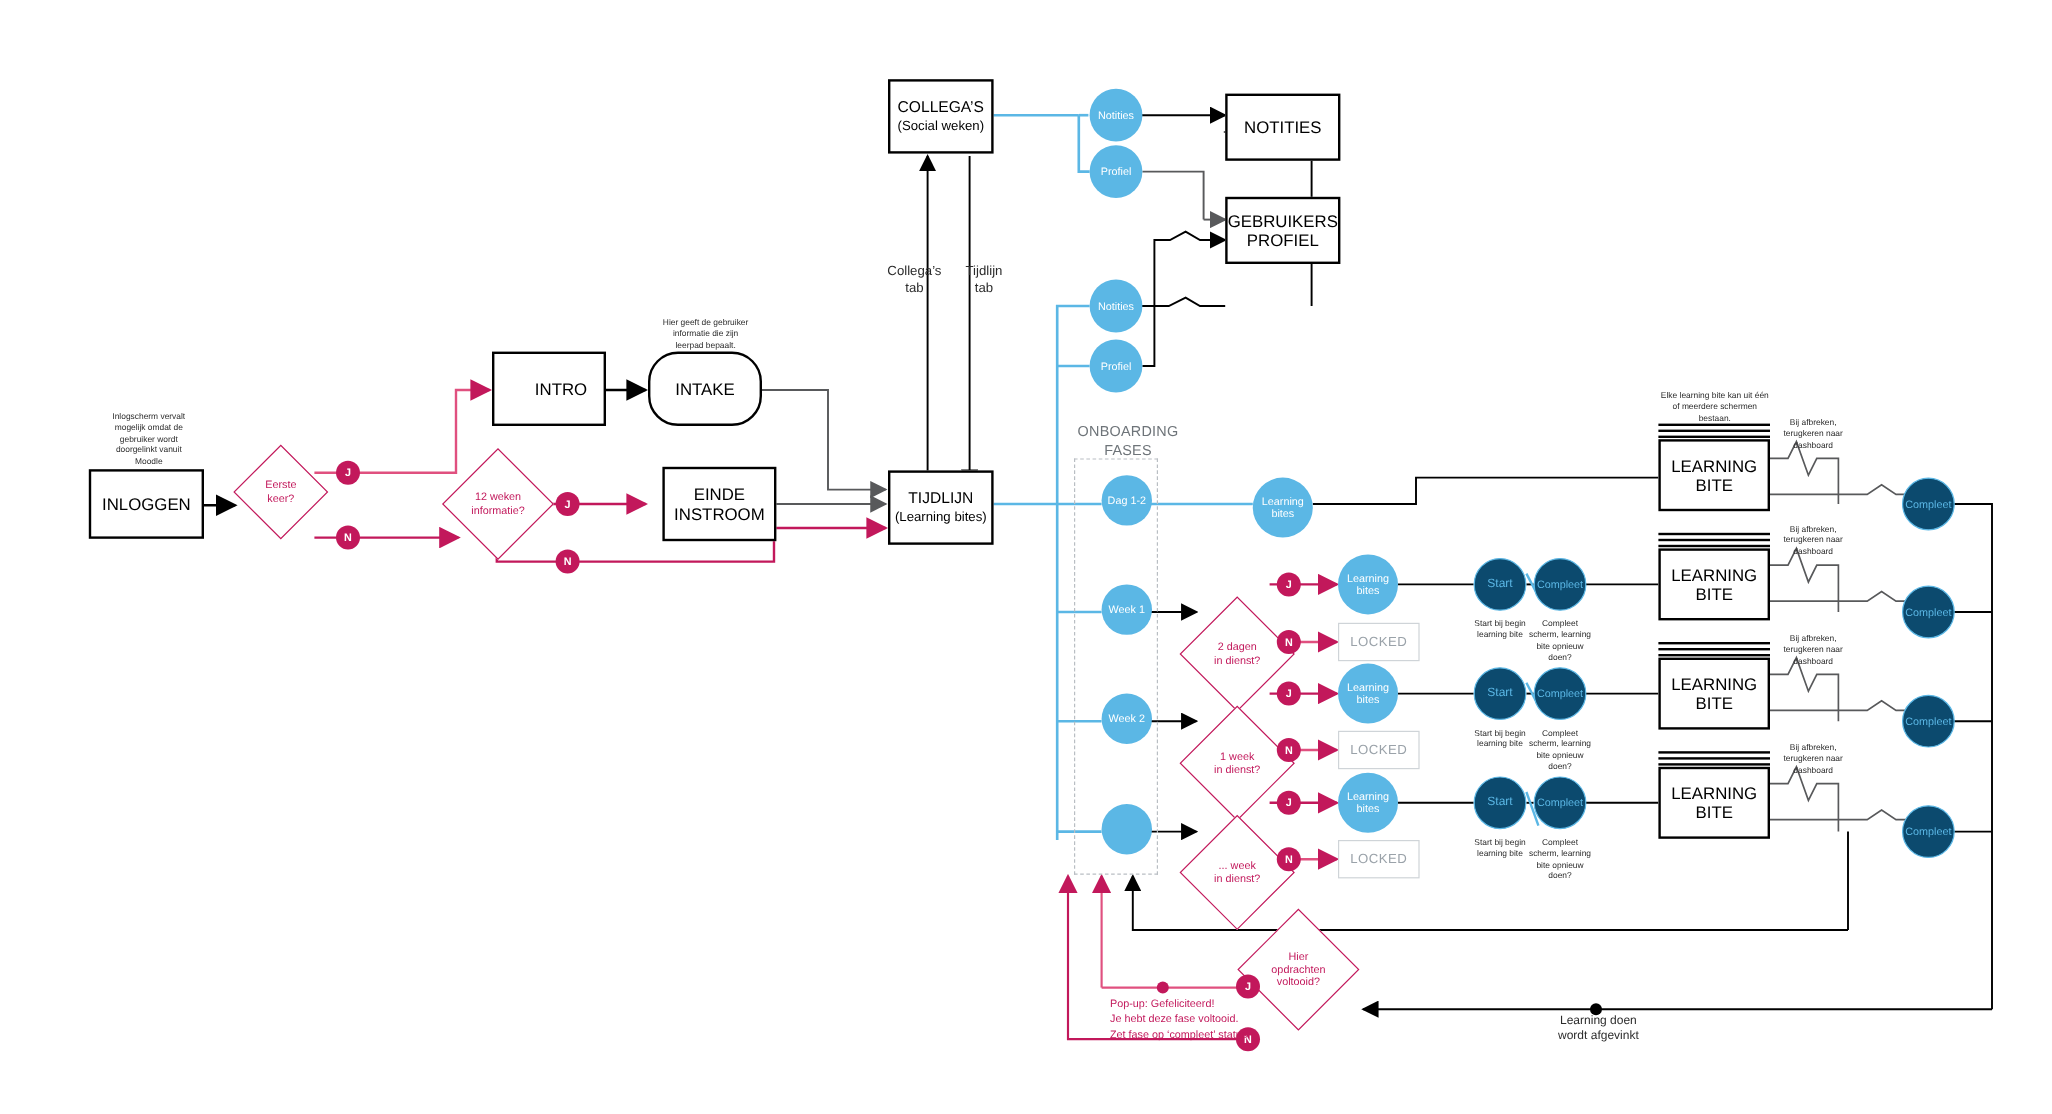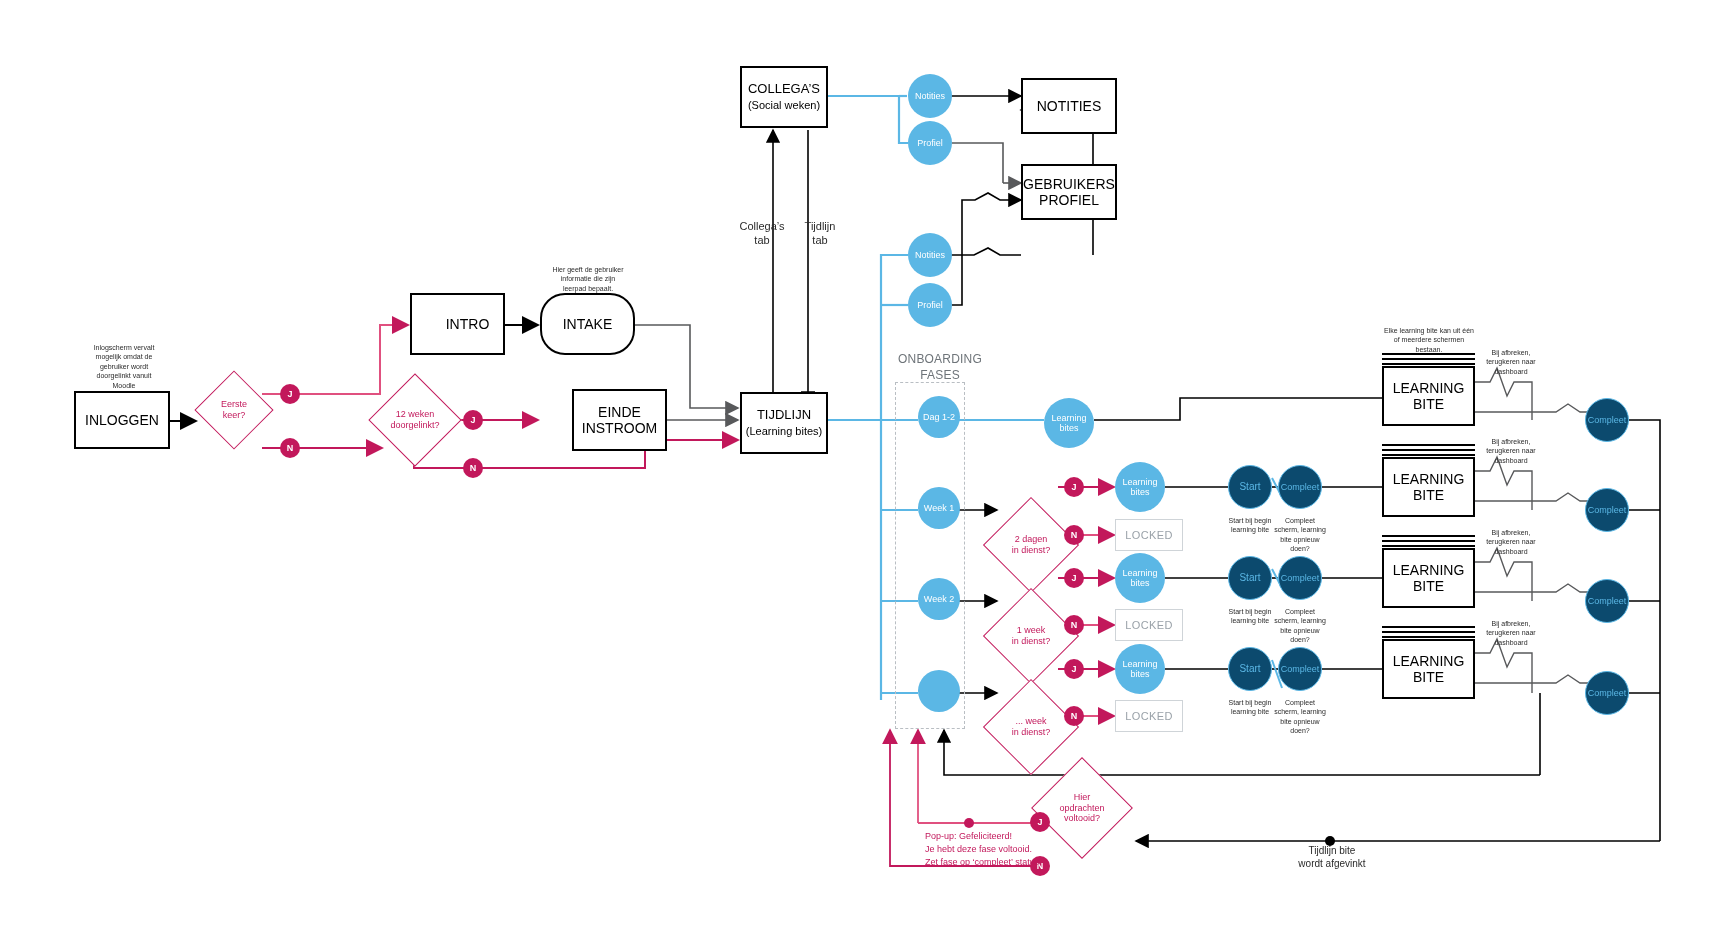--- a/index.html
+++ b/index.html
@@ -188,40 +188,40 @@
       <span>J</span>
     </div>
   <div class="dot" style="left:280px;top:438px;width:20px;height:20px;">
       <span>N</span>
     </div>
 
   <div class="diamond" style="left:382px;top:420px;width:66px;height:66px;transform:translateY(-33px);">
     <div class="shape"></div>
     <div class="txt">
       <span>12 weken</span>
-      <span>doorgelinkt?</span>
+      <span>informatie?</span>
     </div>
   </div>
   <div class="dot" style="left:463px;top:410px;width:20px;height:20px;">
       <span>J</span>
     </div>
   <div class="dot" style="left:463px;top:458px;width:20px;height:20px;">
       <span>N</span>
     </div>
 
   <div class="box" style="left:410px;top:293px;width:95px;height:62px;font-size:14px;padding-left:20px;">
     <span>INTRO</span>
   </div>
 
   <div class="box" style="left:540px;top:293px;width:95px;height:62px;font-size:14px;border-radius:25px;">
     <span>INTAKE</span>
   </div>
   <div class="note" style="left:549px;top:265px;width:78px;">Hier geeft de gebruiker informatie die zijn leerpad bepaalt.</div>
 
-  <div class="box" style="left:572px;top:389px;width:95px;height:62px;font-size:14px;">
+  <div class="box" style="left:552px;top:389px;width:95px;height:62px;font-size:14px;">
     <span>EINDE</span>
     <span>INSTROOM</span>
   </div>
 
   <div class="box" style="left:740px;top:66px;width:88px;height:62px;font-size:13px;">
     <span>COLLEGA’S</span>
     <span class="sub">(Social weken)</span>
   </div>
 
   <div class="box" style="left:740px;top:392px;width:88px;height:62px;font-size:13px;">
@@ -453,17 +453,17 @@
   <div class="bulldot" style="left:964px;top:818px;width:10px;height:10px;"></div>
   <div class="bulldot blk" style="left:1325px;top:836px;width:10px;height:10px;"></div>
 
   <div class="note pink" style="left:925px;top:830px;width:180px;">
     <span>Pop-up: Gefeliciteerd!</span><br>
     <span>Je hebt deze fase voltooid.</span><br>
     <span>Zet fase op ‘compleet’ status</span>
   </div>
 
   <div class="glabel dark" style="left:1272px;top:845px;width:120px;font-size:10px;">
-    <span>Tijdlijn bite</span><br>
+    <span>Learning doen</span><br>
     <span>wordt afgevinkt</span>
   </div>
 
 </div>
 
 </body></html>

